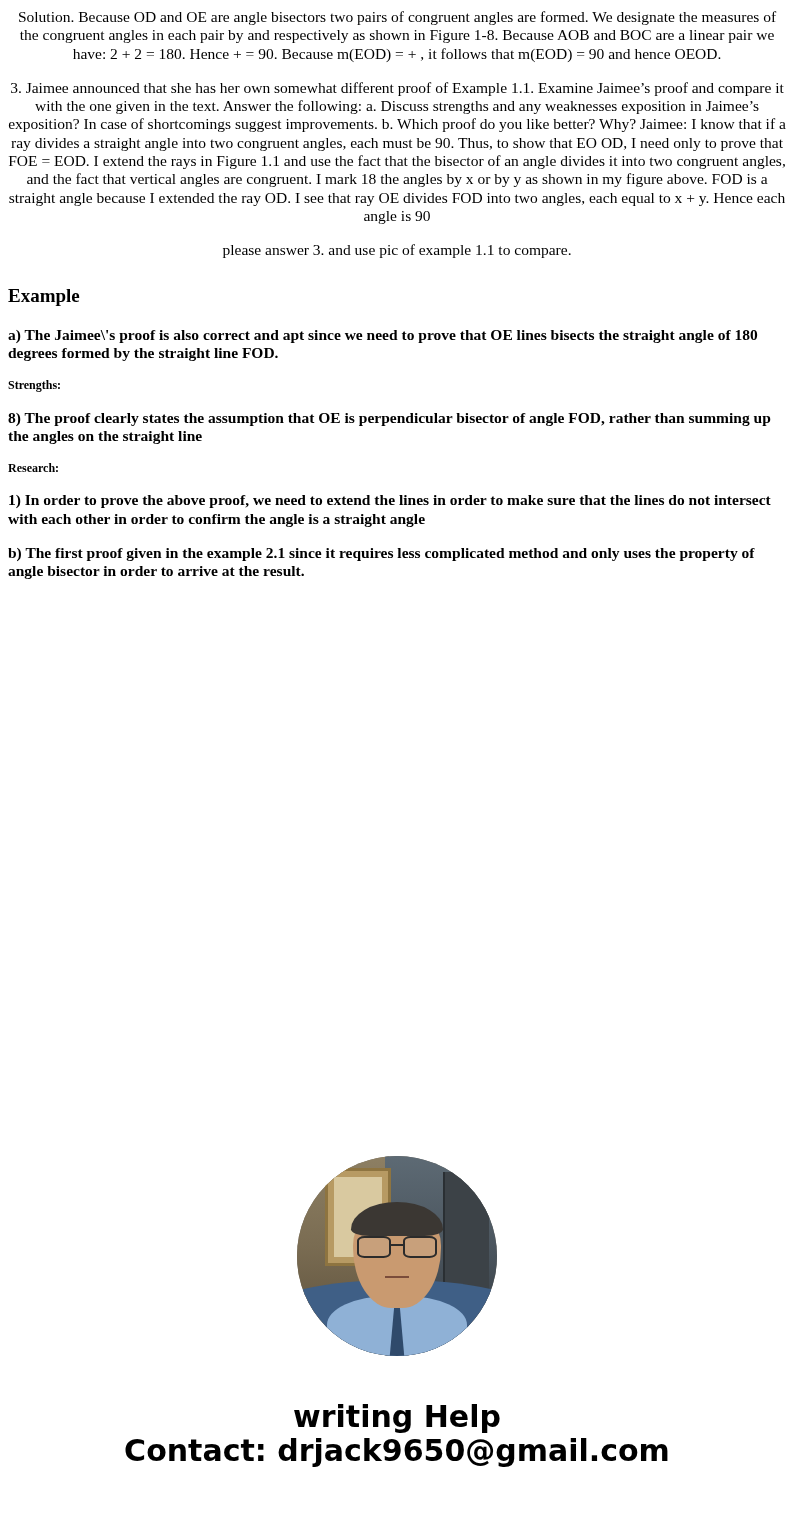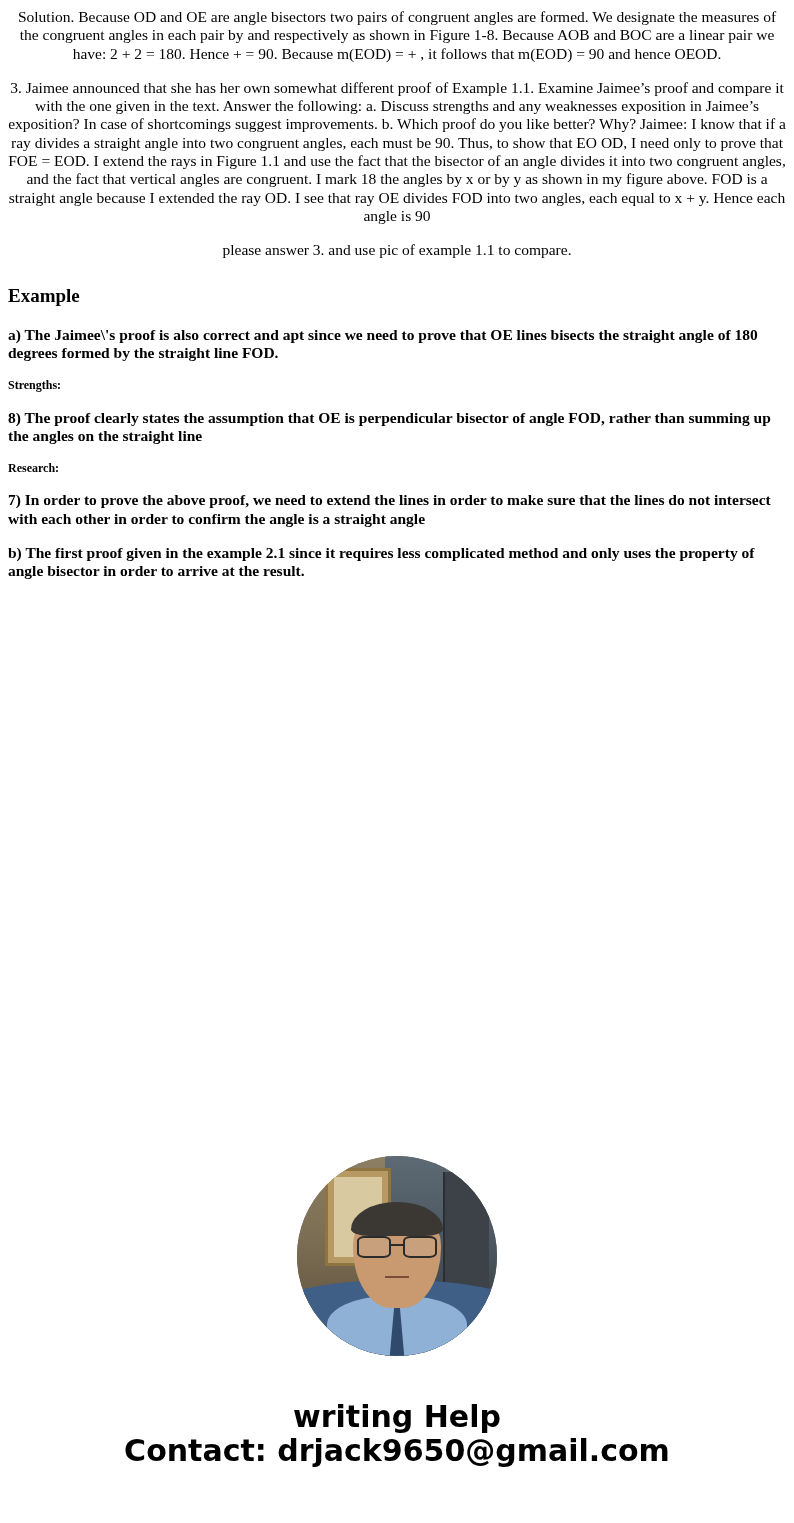--- a/index.html
+++ b/index.html
@@ -218,21 +218,21 @@
   <h3 class="solution-heading">Example</h3>
 
   <p class="bold-para">a) The Jaimee\'s proof is also correct and apt since we need to prove that OE lines bisects the straight angle of 180 degrees formed by the straight line FOD.</p>
 
   <p class="bold-label">Strengths:</p>
 
   <p class="bold-para">8) The proof clearly states the assumption that OE is perpendicular bisector of angle FOD, rather than summing up the angles on the straight line</p>
 
   <p class="bold-label">Research:</p>
 
-  <p class="bold-para">7) In order to prove the above proof, we need to extend the lines in order to make sure that the lines do not intersect with each other in order to confirm the angle is a straight angle</p>
+  <p class="bold-para">1) In order to prove the above proof, we need to extend the lines in order to make sure that the lines do not intersect with each other in order to confirm the angle is a straight angle</p>
 
   <p class="bold-para">b) The first proof given in the example 2.1 since it requires less complicated method and only uses the property of angle bisector in order to arrive at the result.</p>
 
   <div class="spacer"></div>
 
   <div class="avatar-wrap">
     <div class="avatar">
       <div class="av-bg-left"></div>
       <div class="av-bg-right"></div>
       <div class="av-frame">

